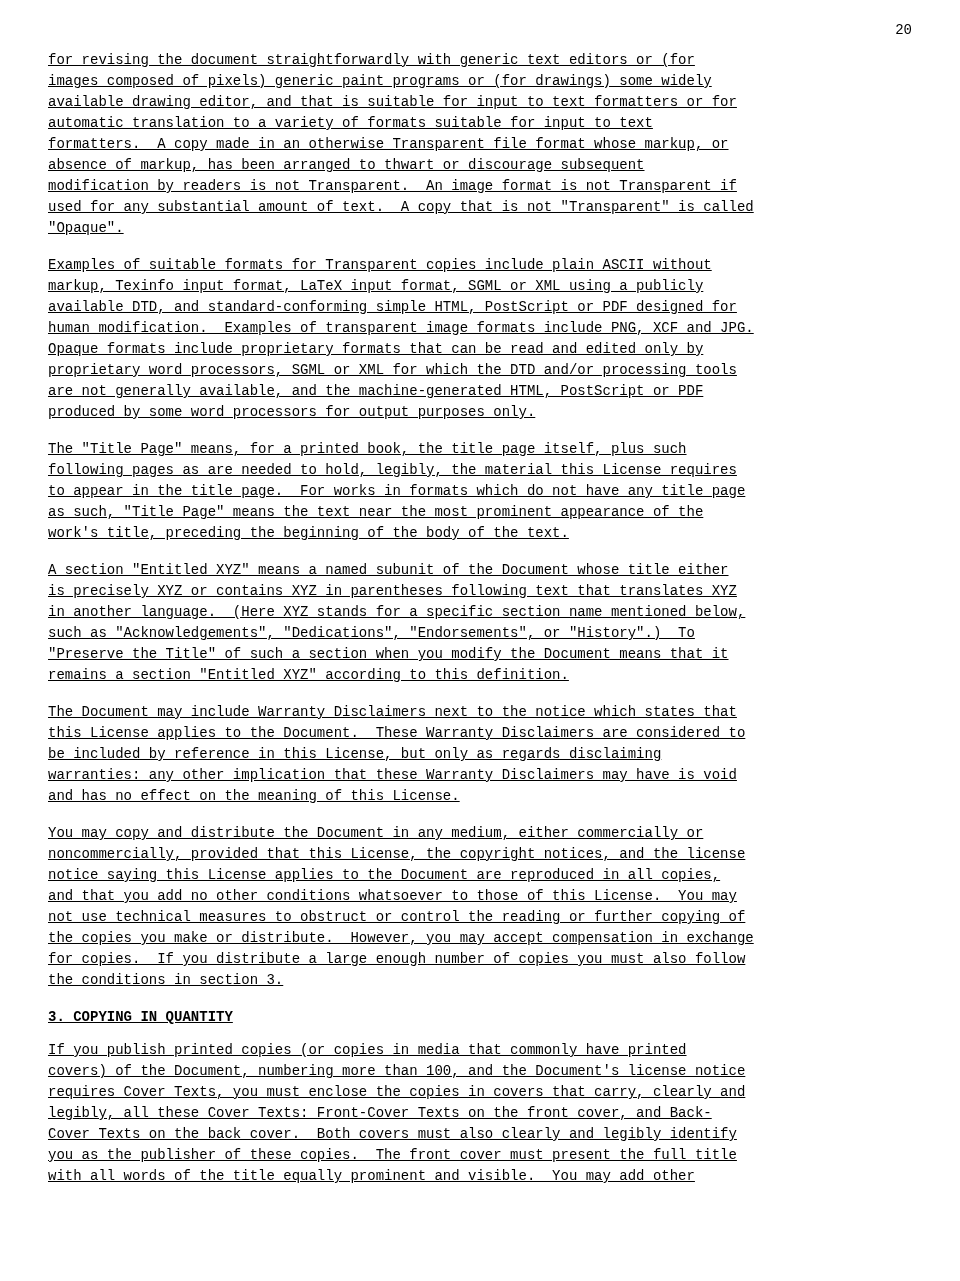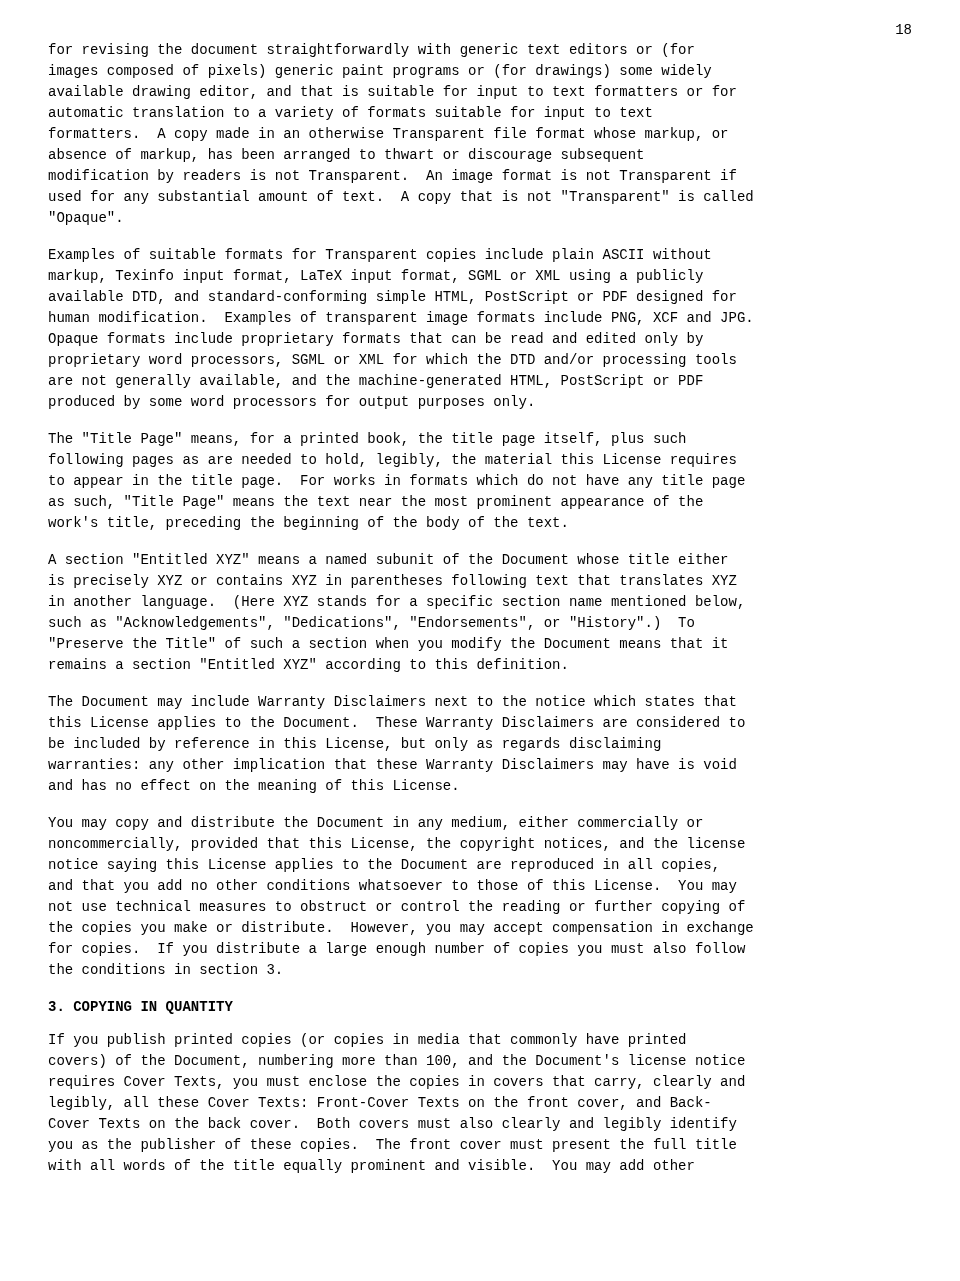--- a/index.html
+++ b/index.html
@@ -21,39 +21,40 @@
       position: relative;
     }
     .page-number {
       position: absolute;
       top: 20px;
       right: 48px;
       font-family: 'Courier New', Courier, monospace;
       font-size: 14px;
     }
     .content {
-      margin-top: 0;
+      margin-top: 10px;
+      text-decoration: underline;
     }
     .paragraph {
       margin-bottom: 16px;
       text-align: justify;
       white-space: pre-wrap;
       word-wrap: break-word;
     }
     .section-heading {
       font-weight: bold;
       margin-bottom: 12px;
       margin-top: 8px;
     }
   </style>
 </head>
 <body>
 
 <div class="page">
-  <div class="page-number">18</div>
+  <div class="page-number">20</div>
   <div class="content">
   <div class="paragraph">for revising the document straightforwardly with generic text editors or (for
 images composed of pixels) generic paint programs or (for drawings) some widely
 available drawing editor, and that is suitable for input to text formatters or for
 automatic translation to a variety of formats suitable for input to text
 formatters.  A copy made in an otherwise Transparent file format whose markup, or
 absence of markup, has been arranged to thwart or discourage subsequent
 modification by readers is not Transparent.  An image format is not Transparent if
 used for any substantial amount of text.  A copy that is not "Transparent" is called
 "Opaque".</div>

